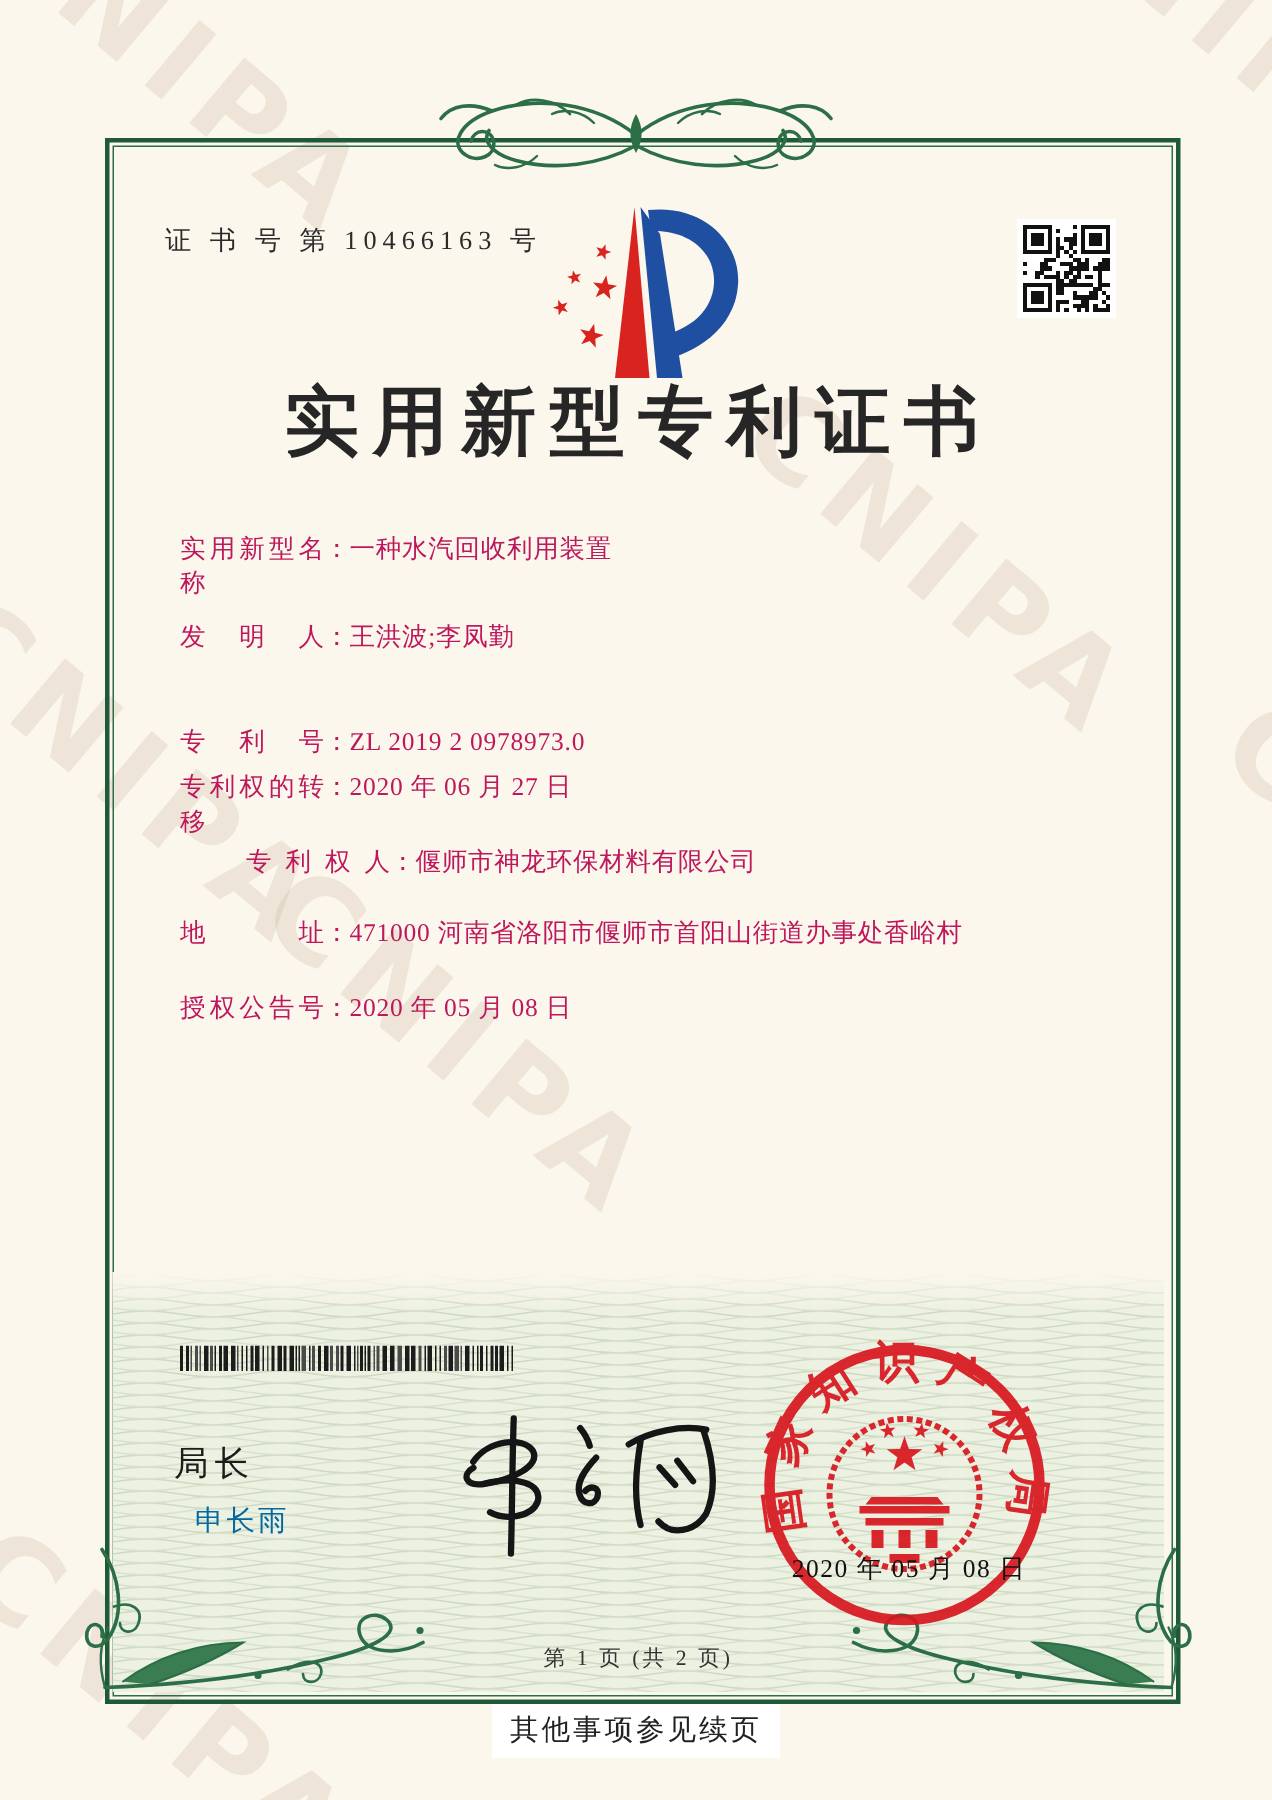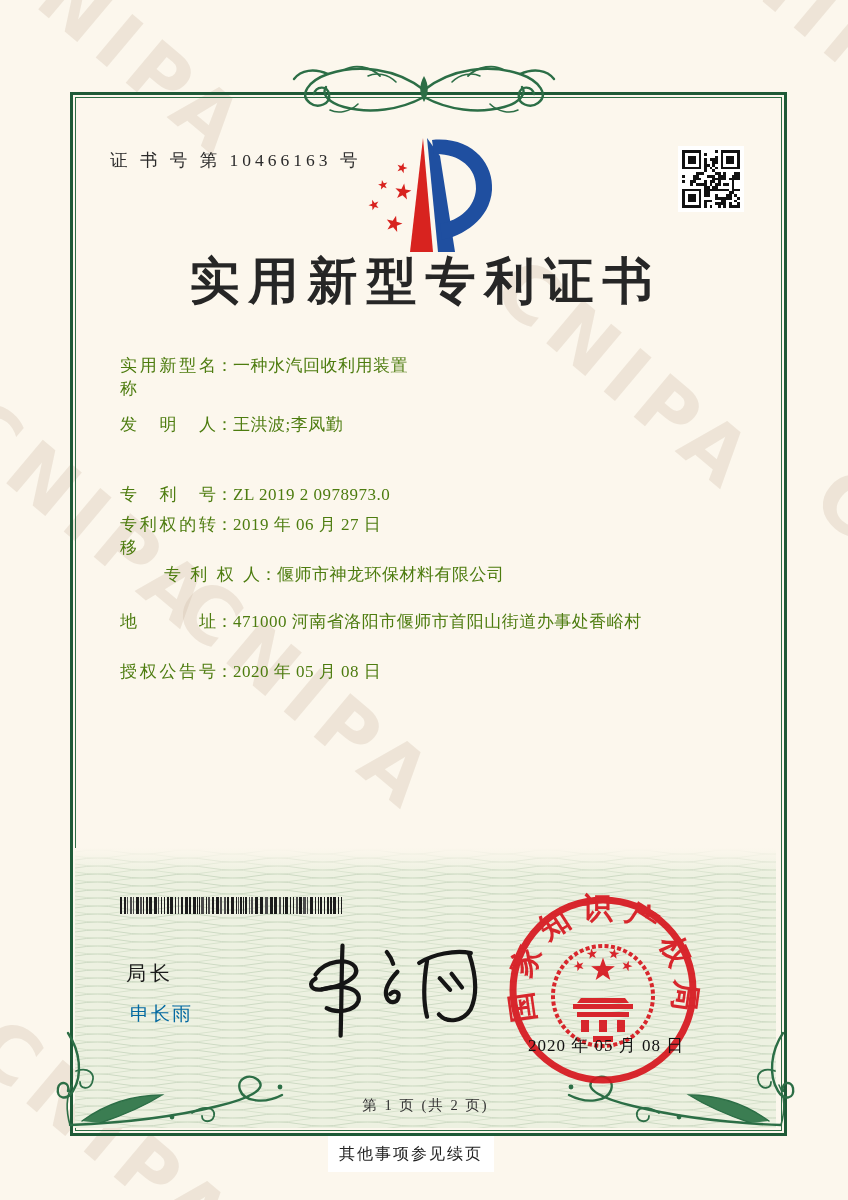--- a/index.html
+++ b/index.html
@@ -18,44 +18,44 @@
   .band-fade{left:75px;top:848px;width:701px;height:26px;z-index:1;
              background:linear-gradient(#fcf7ed,rgba(252,247,237,0));}
   
   .certno{left:110px;top:148px;font-size:17.5px;letter-spacing:4px;color:#2b2b2b;z-index:2;}
   .qrbox{left:678px;top:146px;width:66px;height:66px;background:#ffffff;z-index:2;
          display:flex;align-items:center;justify-content:center;}
   .logo{left:360px;top:134px;z-index:2;}
   .title{left:70px;top:248px;width:711px;text-align:center;font-size:50px;font-weight:700;
          letter-spacing:9px;color:#262626;z-index:2;}
   
-  .frow{position:absolute;left:120px;width:640px;font-size:17px;line-height:23px;z-index:2;color:#4d7c0f;}
+  .frow{position:absolute;left:120px;width:640px;font-size:17px;line-height:23px;z-index:2;color:#be185d;}
   .flabel{display:inline-block;width:96px;text-align:justify;text-align-last:justify;vertical-align:top;}
   .fcolon{display:inline-block;vertical-align:top;}
   .fvalue{display:inline-block;vertical-align:top;letter-spacing:0.5px;}
   .fpair2{position:absolute;left:320px;top:0;white-space:nowrap;}
   
   .bodytext{left:120px;top:700px;width:624px;font-size:16px;line-height:28px;color:#262626;
             text-align:justify;z-index:2;}
   .bodytext p{margin:0;text-indent:2em;}
   
   .barcode{left:120px;top:897px;z-index:2;}
   
-  .sigrole{left:126px;top:960px;font-size:20px;letter-spacing:4px;color:#1c1c1c;z-index:2;}
+  .sigrole{left:116px;top:960px;font-size:23px;letter-spacing:4px;color:#1c1c1c;z-index:2;}
   .signame{left:130px;top:1001px;font-size:19px;letter-spacing:2px;color:#0369a1;z-index:2;}
   .sigscript{left:292px;top:938px;z-index:2;}
   
   .seal{left:505px;top:892px;z-index:3;}
   .sealdate{left:520px;top:1034px;width:172px;text-align:center;font-size:17px;color:#111;
             letter-spacing:1px;z-index:4;white-space:nowrap;}
   
   .pageno{left:70px;top:1096px;width:711px;text-align:center;font-size:14.5px;letter-spacing:2px;
           color:#333;z-index:2;}
-  .notebox{left:328px;top:1136px;width:166px;height:36px;background:#ffffff;text-align:center;
-           line-height:36px;font-size:16px;letter-spacing:2px;color:#222;z-index:2;}
+  .notebox{left:328px;top:1136px;width:192px;height:36px;background:#ffffff;text-align:center;
+           line-height:36px;font-size:19px;letter-spacing:2px;color:#222;z-index:2;}
   .orn{z-index:2;}
 </style>
 </head>
 <body>
 
 <div class="page">
 
   <div class="wm" style="left:-38px;top:-4px;">CNIPA</div>
   <div class="wm" style="left:660px;top:-34px;">CNIPA</div>
   <div class="wm" style="left:470px;top:330px;">CNIPA</div>
@@ -372,21 +372,21 @@
   <div class="frow" style="top:354px;">
     <span class="flabel">实用新型名称</span><span class="fcolon">：</span><span class="fvalue">一种水汽回收利用装置</span>
   </div>
   <div class="frow" style="top:413px;">
     <span class="flabel">发明人</span><span class="fcolon">：</span><span class="fvalue">王洪波;李凤勤</span>
   </div>
   <div class="frow" style="top:483px;">
     <span class="flabel">专利号</span><span class="fcolon">：</span><span class="fvalue">ZL 2019 2 0978973.0</span>
   </div>
   <div class="frow" style="top:513px;">
-    <span class="flabel">专利权的转移</span><span class="fcolon">：</span><span class="fvalue">2019 年 06 月 27 日</span>
+    <span class="flabel">专利权的转移</span><span class="fcolon">：</span><span class="fvalue">2020 年 06 月 27 日</span>
   </div>
   <div class="frow" style="top:563px;margin-left:44px;">
     <span class="flabel">专利权人</span><span class="fcolon">：</span><span class="fvalue">偃师市神龙环保材料有限公司</span>
   </div>
   <div class="frow" style="top:610px;">
     <span class="flabel">地址</span><span class="fcolon">：</span><span class="fvalue">471000  河南省洛阳市偃师市首阳山街道办事处香峪村</span>
   </div>
   <div class="frow" style="top:660px;">
     <span class="flabel">授权公告号</span><span class="fcolon">：</span><span class="fvalue">2020 年 05 月 08 日</span>
   </div>

